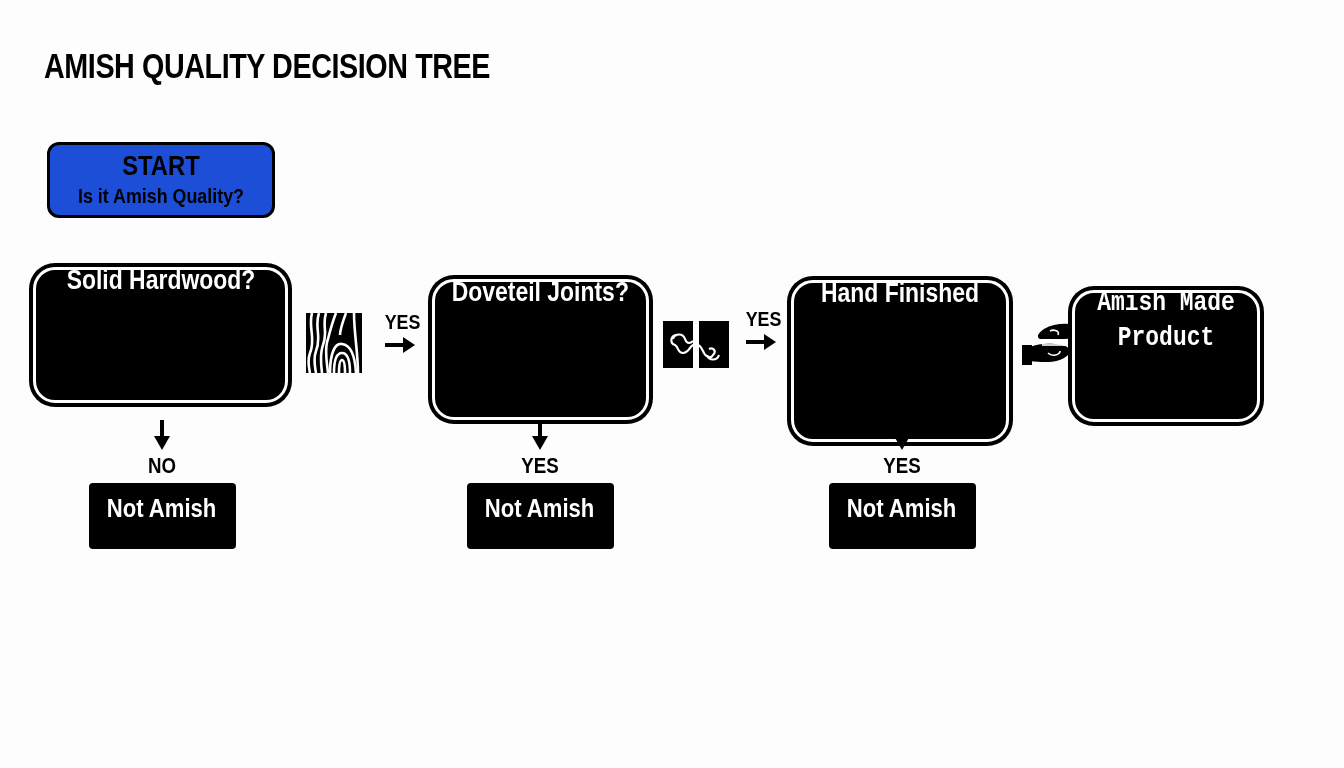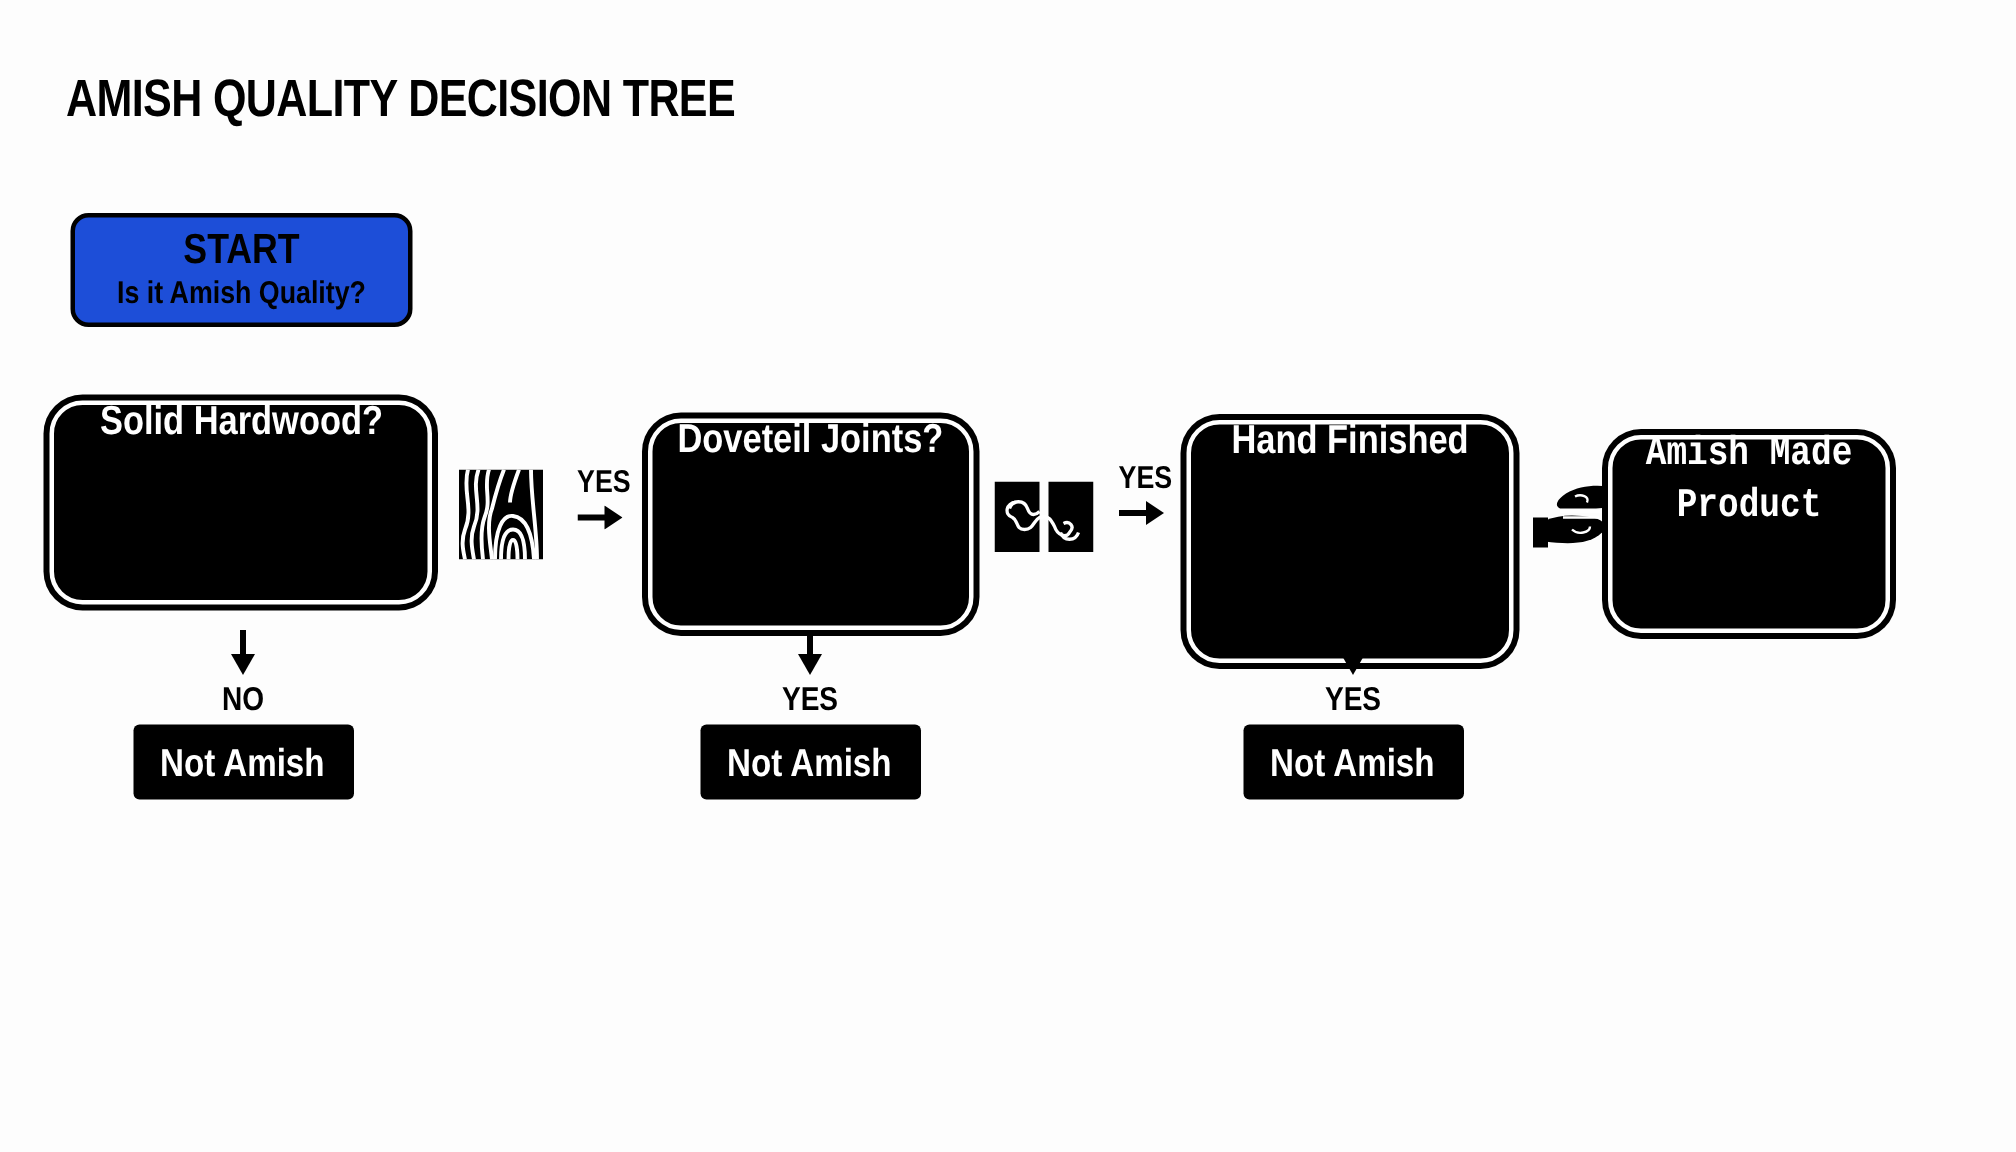--- a/index.html
+++ b/index.html
@@ -118,21 +118,21 @@
       font-size: 22px;
       font-weight: bold;
       transform: scaleX(0.85);
       line-height: 24px;
       margin-top: 4px;
     }
     .outcome {
       display: block;
       margin: 5px auto 0;
       width: 147px;
-      height: 50px;
+      height: 66px;
       background: #000;
       color: #fff;
       border-radius: 4px;
       font-size: 26px;
       font-weight: bold;
       line-height: 50px;
     }
     .outcome span { display: inline-block; transform: scaleX(0.85); }
   </style>
 </head>

